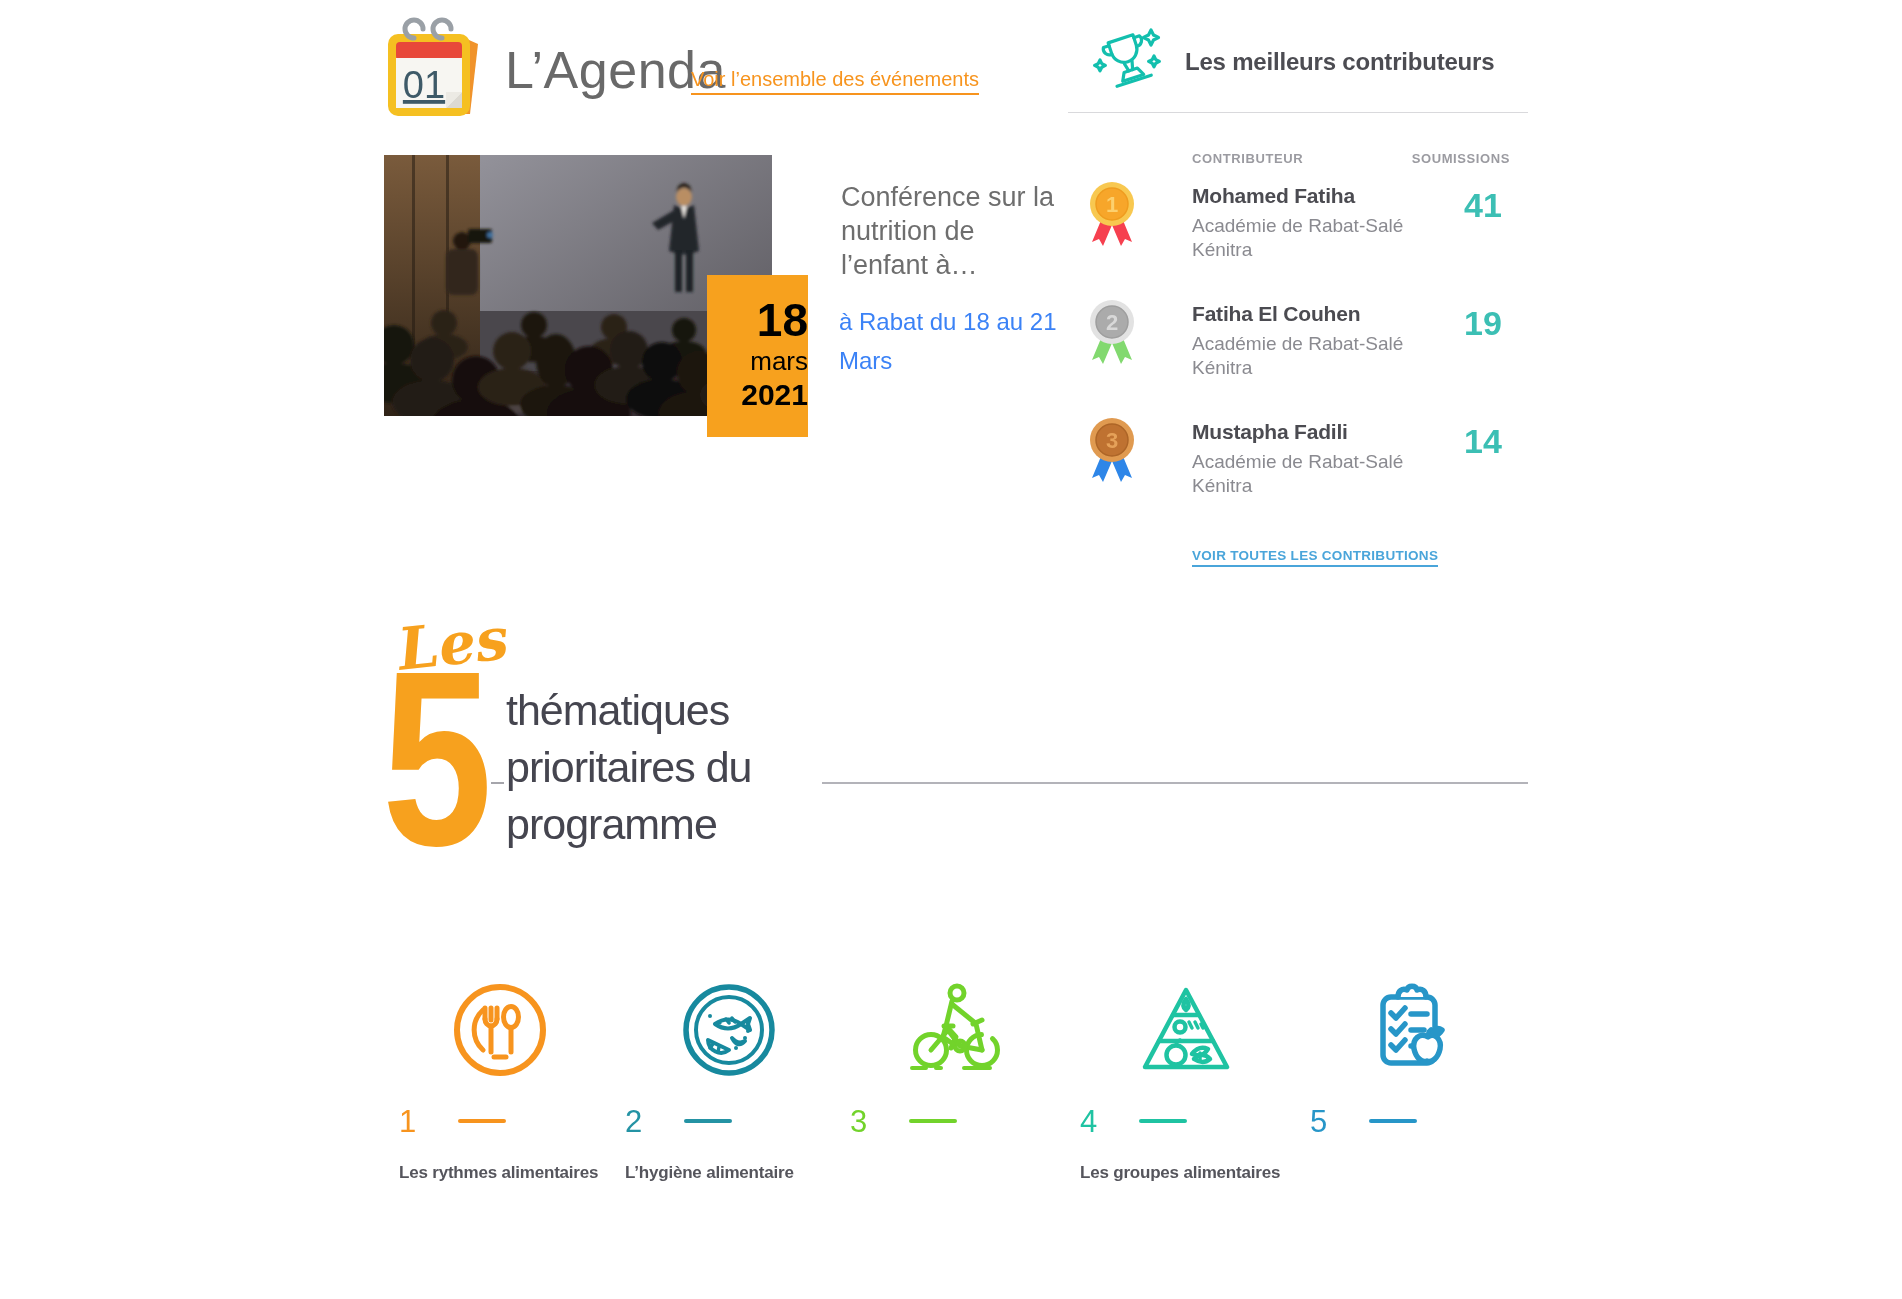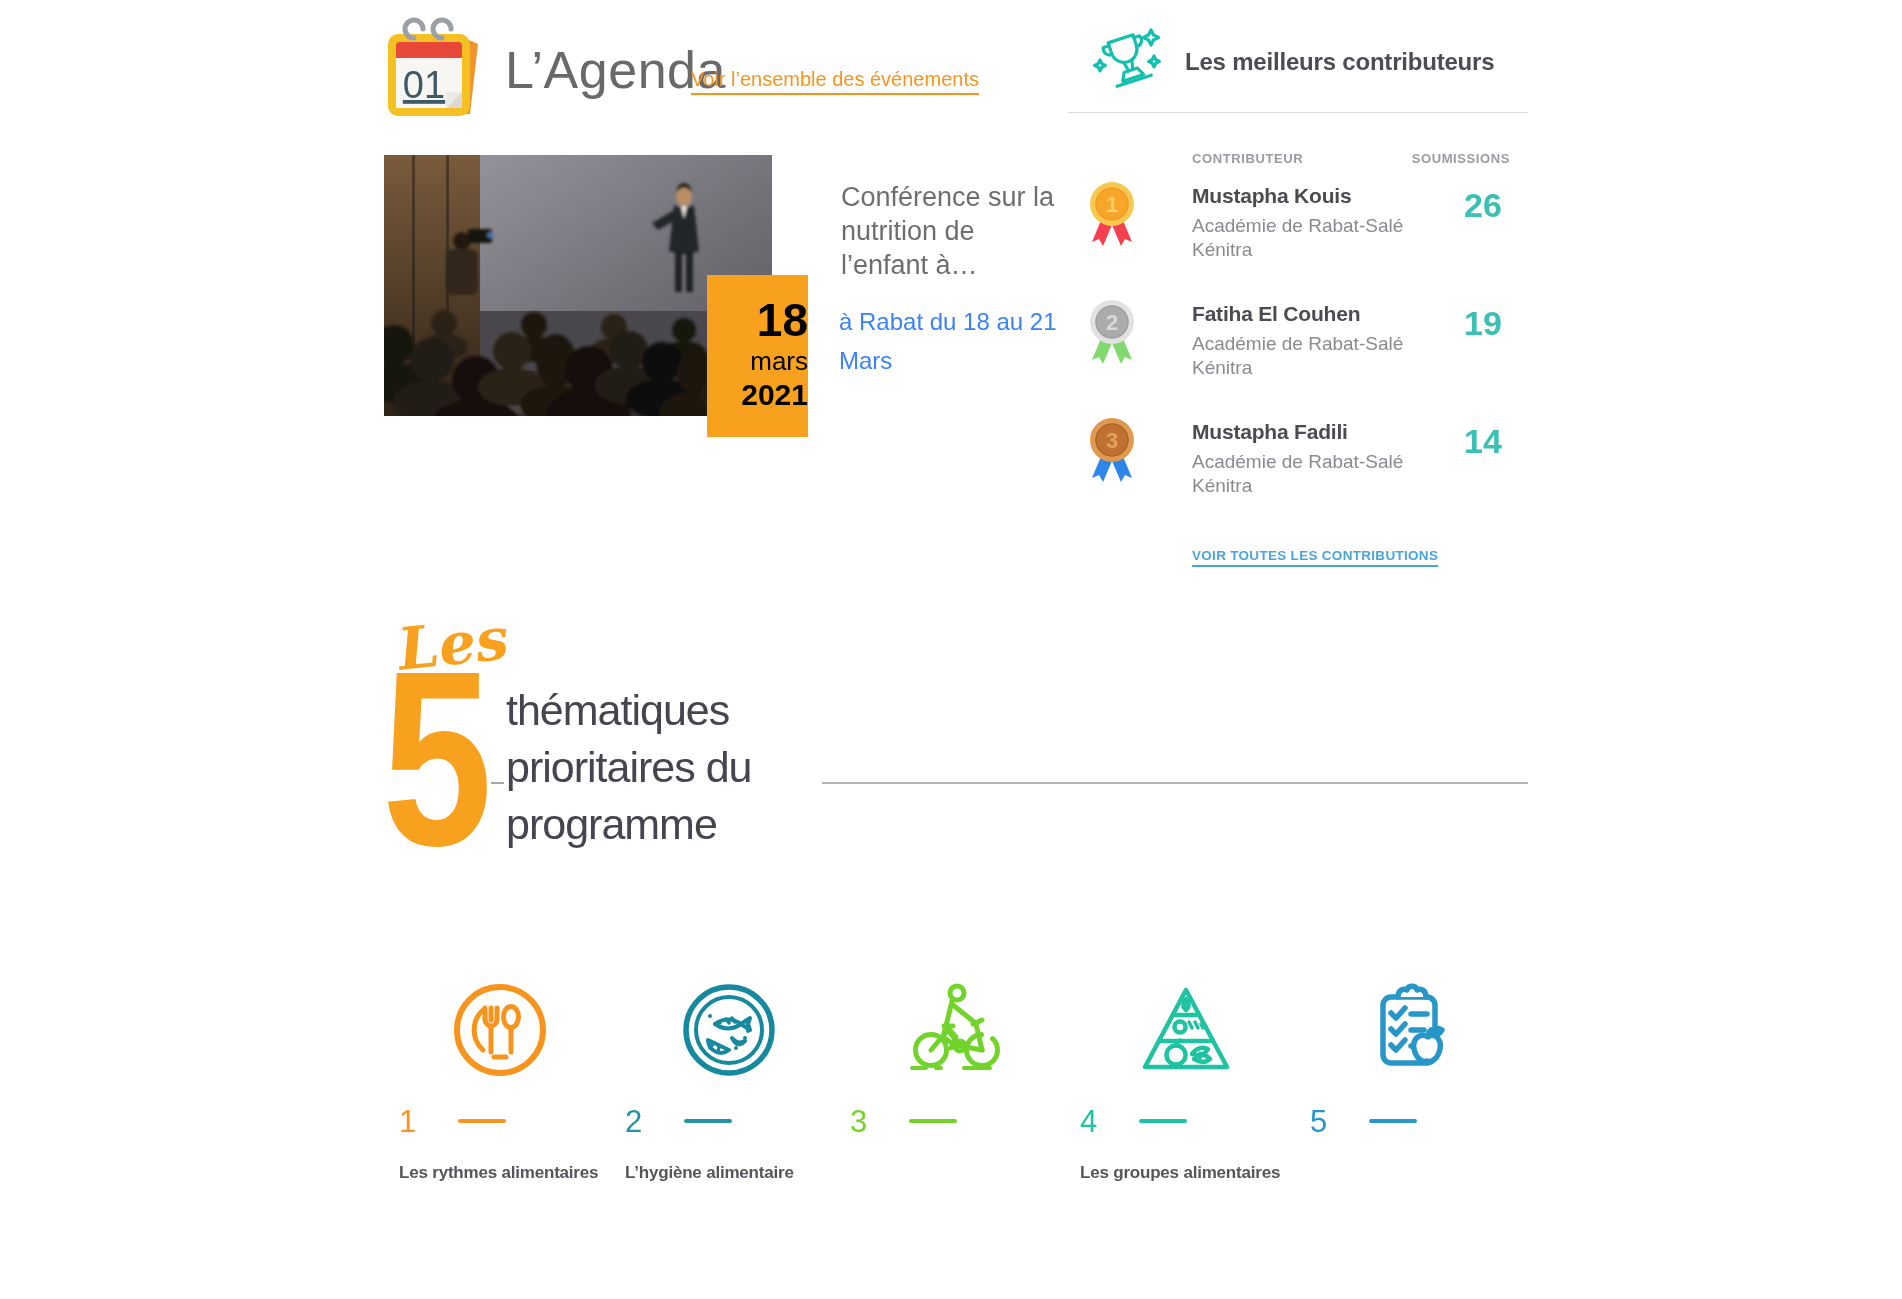--- a/index.html
+++ b/index.html
@@ -215,23 +215,23 @@
     <div class="abs col-head col-subs">SOUMISSIONS</div>
 
     <div class="abs crow" style="top:158px">
       <svg class="abs medal" width="56" height="74" viewBox="0 0 56 74">
         <polygon points="18,40 8,64 15,61 19,68 28,47" fill="#f6404f"></polygon>
         <polygon points="38,40 48,64 41,61 37,68 28,47" fill="#f6404f"></polygon>
         <circle cx="28" cy="26" r="22" fill="#f8c850"></circle>
         <circle cx="28" cy="26" r="16" fill="#f7a62a" stroke="#ef9c1f" stroke-width="1.5"></circle>
         <text x="28" y="34" font-size="22" font-weight="700" fill="#fcd06e" text-anchor="middle" font-family="Liberation Sans,sans-serif">1</text>
       </svg>
-      <div class="abs cname">Mustapha Kouis</div>
+      <div class="abs cname">Mohamed Fatiha</div>
       <div class="abs cacad">Académie de Rabat-Salé Kénitra</div>
-      <div class="abs ccount" style="color: rgb(60, 191, 180);">26</div>
+      <div class="abs ccount" style="color: rgb(60, 191, 180);">41</div>
     </div>
 
     <div class="abs crow" style="top:276px">
       <svg class="abs medal" width="56" height="74" viewBox="0 0 56 74">
         <polygon points="18,40 8,64 15,61 19,68 28,47" fill="#82d96f"></polygon>
         <polygon points="38,40 48,64 41,61 37,68 28,47" fill="#82d96f"></polygon>
         <circle cx="28" cy="26" r="22" fill="#e2e2e2"></circle>
         <circle cx="28" cy="26" r="16" fill="#ababab" stroke="#9e9e9e" stroke-width="1.5"></circle>
         <text x="28" y="34" font-size="22" font-weight="700" fill="#d8d8d8" text-anchor="middle" font-family="Liberation Sans,sans-serif">2</text>
       </svg>

